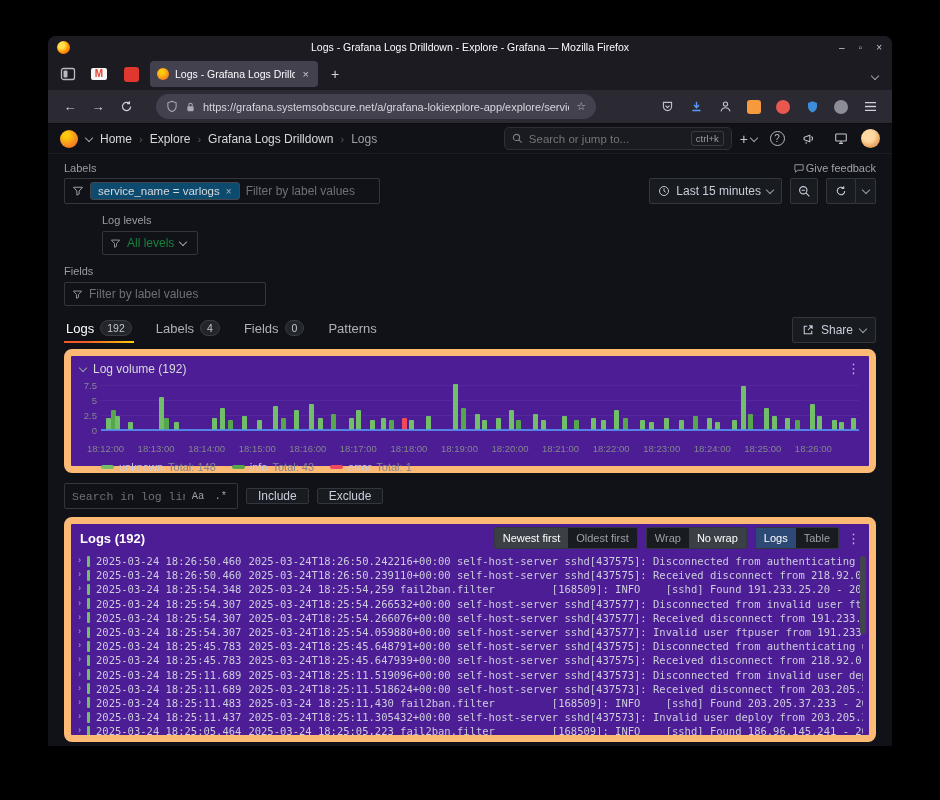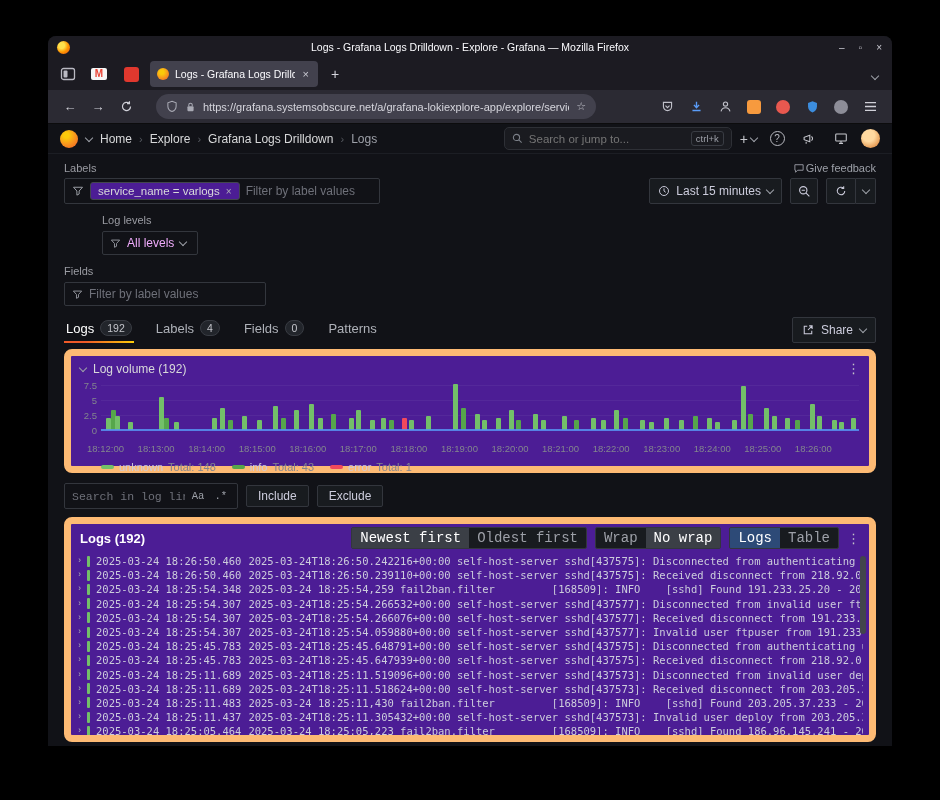--- a/index.html
+++ b/index.html
@@ -58,37 +58,37 @@
   .qmark { width:15px; height:15px; border:1.3px solid #b9bac1; border-radius:50%; font-size:10px; display:flex; align-items:center; justify-content:center; color:#b9bac1; }
   .avatar { width:19px; height:19px; border-radius:50%; background:radial-gradient(circle at 40% 35%, #ffd9a0 0 35%, #e8a15c 70%, #b06a34 100%); }
 
   .gf-content { flex:1; padding:8px 16px 0; overflow:hidden; display:flex; flex-direction:column; }
   .sec-label { font-size:11px; color:#9b9ca3; }
   .row-between { display:flex; align-items:center; justify-content:space-between; }
   .feedback { display:flex; align-items:center; gap:1px; font-size:11px; color:#9da0a8; cursor:pointer; }
 
   .filter-row { display:flex; align-items:center; margin-top:4px; }
   .filter-box { width:316px; height:26px; border:1px solid #33363d; border-radius:2px; display:flex; align-items:center; gap:6px; padding:0 7px; background:#111217; }
-  .chip { display:flex; align-items:center; gap:6px; background:#4c1d95; border:1px solid #43464d; border-radius:3px; padding:2px 7px; font-size:11.5px; color:#d8d9da; white-space:nowrap; }
+  .chip { display:flex; align-items:center; gap:6px; background:#0c4a6e; border:1px solid #43464d; border-radius:3px; padding:2px 7px; font-size:11.5px; color:#d8d9da; white-space:nowrap; }
   .chip .x { color:#aeb1b8; font-size:10px; cursor:pointer; }
   .ghost-input { flex:1; background:transparent; border:none; outline:none; color:#ccccdc; font-size:12px; font-family:"Liberation Sans",sans-serif; min-width:10px; }
   .ghost-input::placeholder { color:#6e7079; }
 
   .top-controls { margin-left:auto; display:flex; align-items:center; gap:8px; }
   .ds-group { display:flex; height:26px; border:1px solid #33363d; border-radius:2px; overflow:hidden; font-size:12px; }
   .ds-label { background:#22252b; display:flex; align-items:center; padding:0 9px; color:#ccccdc; }
   .ds-value { display:flex; align-items:center; gap:7px; padding:0 9px; border-left:1px solid #33363d; }
   .tool-btn { height:26px; border:1px solid #33363d; border-radius:2px; background:#181b1f; display:flex; align-items:center; gap:6px; padding:0 8px; font-size:12px; color:#ccccdc; cursor:pointer; }
   .tool-btn.icon-only { width:28px; justify-content:center; padding:0; }
   .split { display:flex; }
   .split .tool-btn:first-child { border-radius:2px 0 0 2px; }
   .split .tool-btn:last-child { border-left:none; border-radius:0 2px 2px 0; width:20px; justify-content:center; padding:0; }
 
   .sub-indent { margin-left:38px; }
-  .levels-dd { margin-top:3px; height:24px; width:96px; border:1px solid #33363d; border-radius:2px; display:flex; align-items:center; gap:6px; padding:0 7px; font-size:12px; color:#f0abfc; cursor:pointer; }
+  .levels-dd { margin-top:3px; height:24px; width:96px; border:1px solid #33363d; border-radius:2px; display:flex; align-items:center; gap:6px; padding:0 7px; font-size:12px; color:#15803d; cursor:pointer; }
   .fields-input { margin-top:3px; height:24px; width:202px; border:1px solid #33363d; border-radius:2px; display:flex; align-items:center; gap:6px; padding:0 7px; }
 
   .chev { width:6px; height:6px; border-right:1.4px solid #9da0a8; border-bottom:1.4px solid #9da0a8; transform:rotate(45deg); display:inline-block; flex:none; margin-top:-2px; }
 
   .tabs-row { display:flex; align-items:flex-end; margin-top:10px; }
   .gf-tabs { display:flex; gap:20px; }
   .gf-tab { display:flex; align-items:center; gap:6px; font-size:13px; color:#aeb1b8; padding:4px 2px 7px; cursor:pointer; position:relative; }
   .gf-tab.active { color:#ffffff; }
   .gf-tab.active::after { content:""; position:absolute; left:0; right:0; bottom:0; height:2px;
     background:linear-gradient(90deg,#f05a28 30%,#fbca0a 99%); }
@@ -115,28 +115,28 @@
   .lg-item { display:flex; align-items:center; gap:5px; font-size:11px; cursor:pointer; }
   .lg-swatch { width:13px; height:4px; border-radius:2px; }
   .lg-name { color:#ccccdc; }
   .lg-total { color:#83868e; }
 
   .search-row { margin-top:10px; display:flex; gap:8px; align-items:center; flex:none; }
   .logsearch { width:174px; height:26px; border:1px solid #33363d; border-radius:2px; display:flex; align-items:center; padding:0 7px; gap:4px; background:#111217; }
   .logsearch input { flex:1; background:transparent; border:none; outline:none; color:#ccccdc; font-size:11.5px; font-family:"Liberation Mono",monospace; min-width:5px; }
   .logsearch input::placeholder { color:#6e7079; }
   .mini-opt { font-size:10.5px; color:#9da0a8; padding:1px 3px; cursor:pointer; font-family:"Liberation Mono",monospace; }
-  .inc-btn { height:22px; border:1px solid #33363d; border-radius:2px; background:#181b1f; color:#ccccdc; font-size:12px; padding:0 11px; display:flex; align-items:center; cursor:pointer; }
+  .inc-btn { height:16px; border:1px solid #33363d; border-radius:2px; background:#181b1f; color:#ccccdc; font-size:12px; padding:0 11px; display:flex; align-items:center; cursor:pointer; }
 
   .logs-panel { margin-top:8px; flex:1; margin-bottom:4px; display:flex; flex-direction:column; overflow:hidden; position:relative; }
   .logs-header { height:28px; flex:none; display:flex; align-items:center; padding:0 9px; gap:8px; }
   .logs-title { font-size:13px; font-weight:bold; color:#ffffff; }
   .logs-controls { margin-left:auto; display:flex; align-items:center; gap:8px; }
   .radio-group { display:flex; border:1px solid #33363d; border-radius:2px; overflow:hidden; height:22px; }
-  .radio { background:#181b1f; border:none; color:#9da0a8; font-size:14px; padding:0 8px; font-family:Liberation Mono, monospace; cursor:pointer; }
+  .radio { background:#181b1f; border:none; color:#9da0a8; font-size:11px; padding:0 8px; font-family:Liberation Sans, sans-serif; cursor:pointer; }
   .radio.sel { background:#3b3f46; color:#fff; }
   .radio.sel-blue { background:#2d4a77; color:#fff; }
   .log-rows { flex:1; overflow:hidden; padding:2px 6px 0 6px; }
   .log-row { display:flex; align-items:center; height:14.2px; white-space:pre; overflow:hidden; }
   .log-expand { color:#aeb1b8; font-size:8.5px; width:10px; flex:none; cursor:pointer; font-family:"Liberation Mono",monospace; }
   .log-level-bar { width:3px; height:11px; border-radius:1px; margin-right:6px; flex:none; }
   .log-time, .log-msg { font-family:"DejaVu Sans Mono",monospace; font-size:10.5px; color:#ccccdc; }
   .log-time { margin-right:7px; flex:none; }
   .log-msg { overflow:hidden; }
   .logs-scrollbar { position:absolute; right:3px; top:32px; width:6px; height:78px; border-radius:3px; background:#42454c; }

